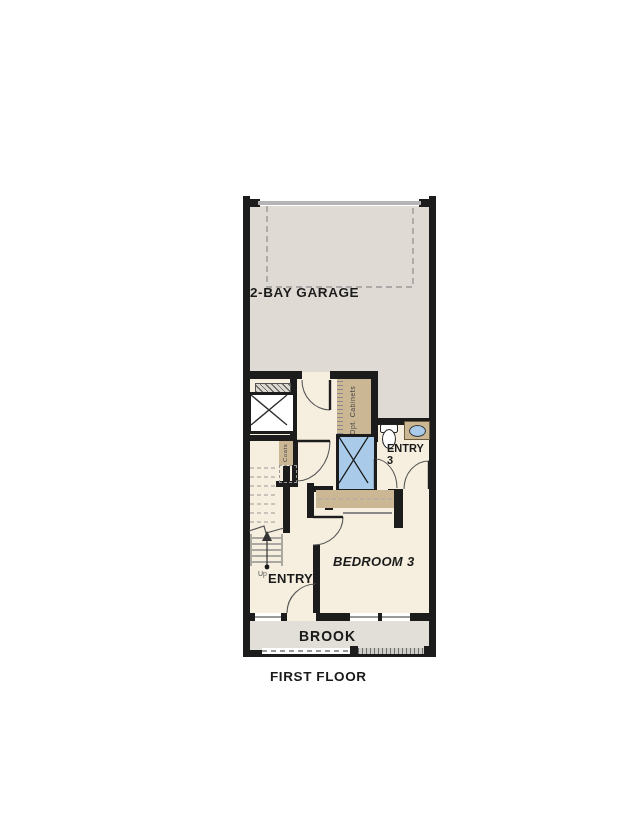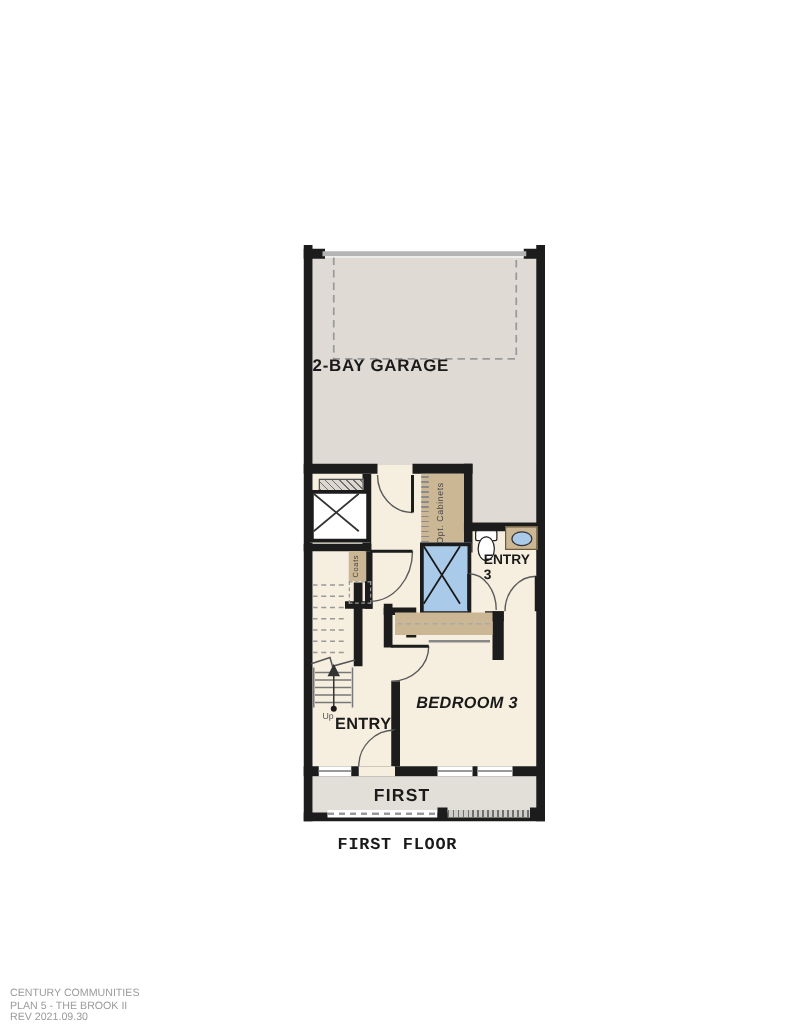--- a/index.html
+++ b/index.html
@@ -162,23 +162,18 @@
     </g>
   </svg>
 
   <div class="label lbl-lg" style="left:250px;top:285px;width:179px;">2-BAY GARAGE</div>
   <div class="label lbl-bath" style="left:387px;top:443px;width:44px;">
     <span style="display:block;">ENTRY</span>
     <span style="display:block;">3</span>
   </div>
   <div class="label lbl-md" style="left:333px;top:554px;width:100px;font-style:italic;">BEDROOM 3</div>
   <div class="label lbl-md" style="left:268px;top:571px;width:60px;">ENTRY</div>
-  <div class="label" style="left:299px;top:628px;width:80px;font-size:14px;letter-spacing:1px;">FIRST</div>
-  <div class="label lbl-lg" style="left:270px;top:669px;width:140px;font-family:Liberation Mono, monospace;">FIRST FLOOR</div>
+  <div class="label" style="left:299px;top:628px;width:80px;font-size:14px;letter-spacing:1px;">BROOK</div>
+  <div class="label lbl-lg" style="left:270px;top:669px;width:140px;">FIRST FLOOR</div>
   <div class="abs" style="left:258px;top:570px;font-size:7px;color:#555;">Up</div>
 
-  <div class="footer">
-    <div>CENTURY COMMUNITIES</div>
-    <div>PLAN 5 - THE BROOK II</div>
-    <div>REV 2021.09.30</div>
-  </div>
 
 </div>
 
 </body></html>

